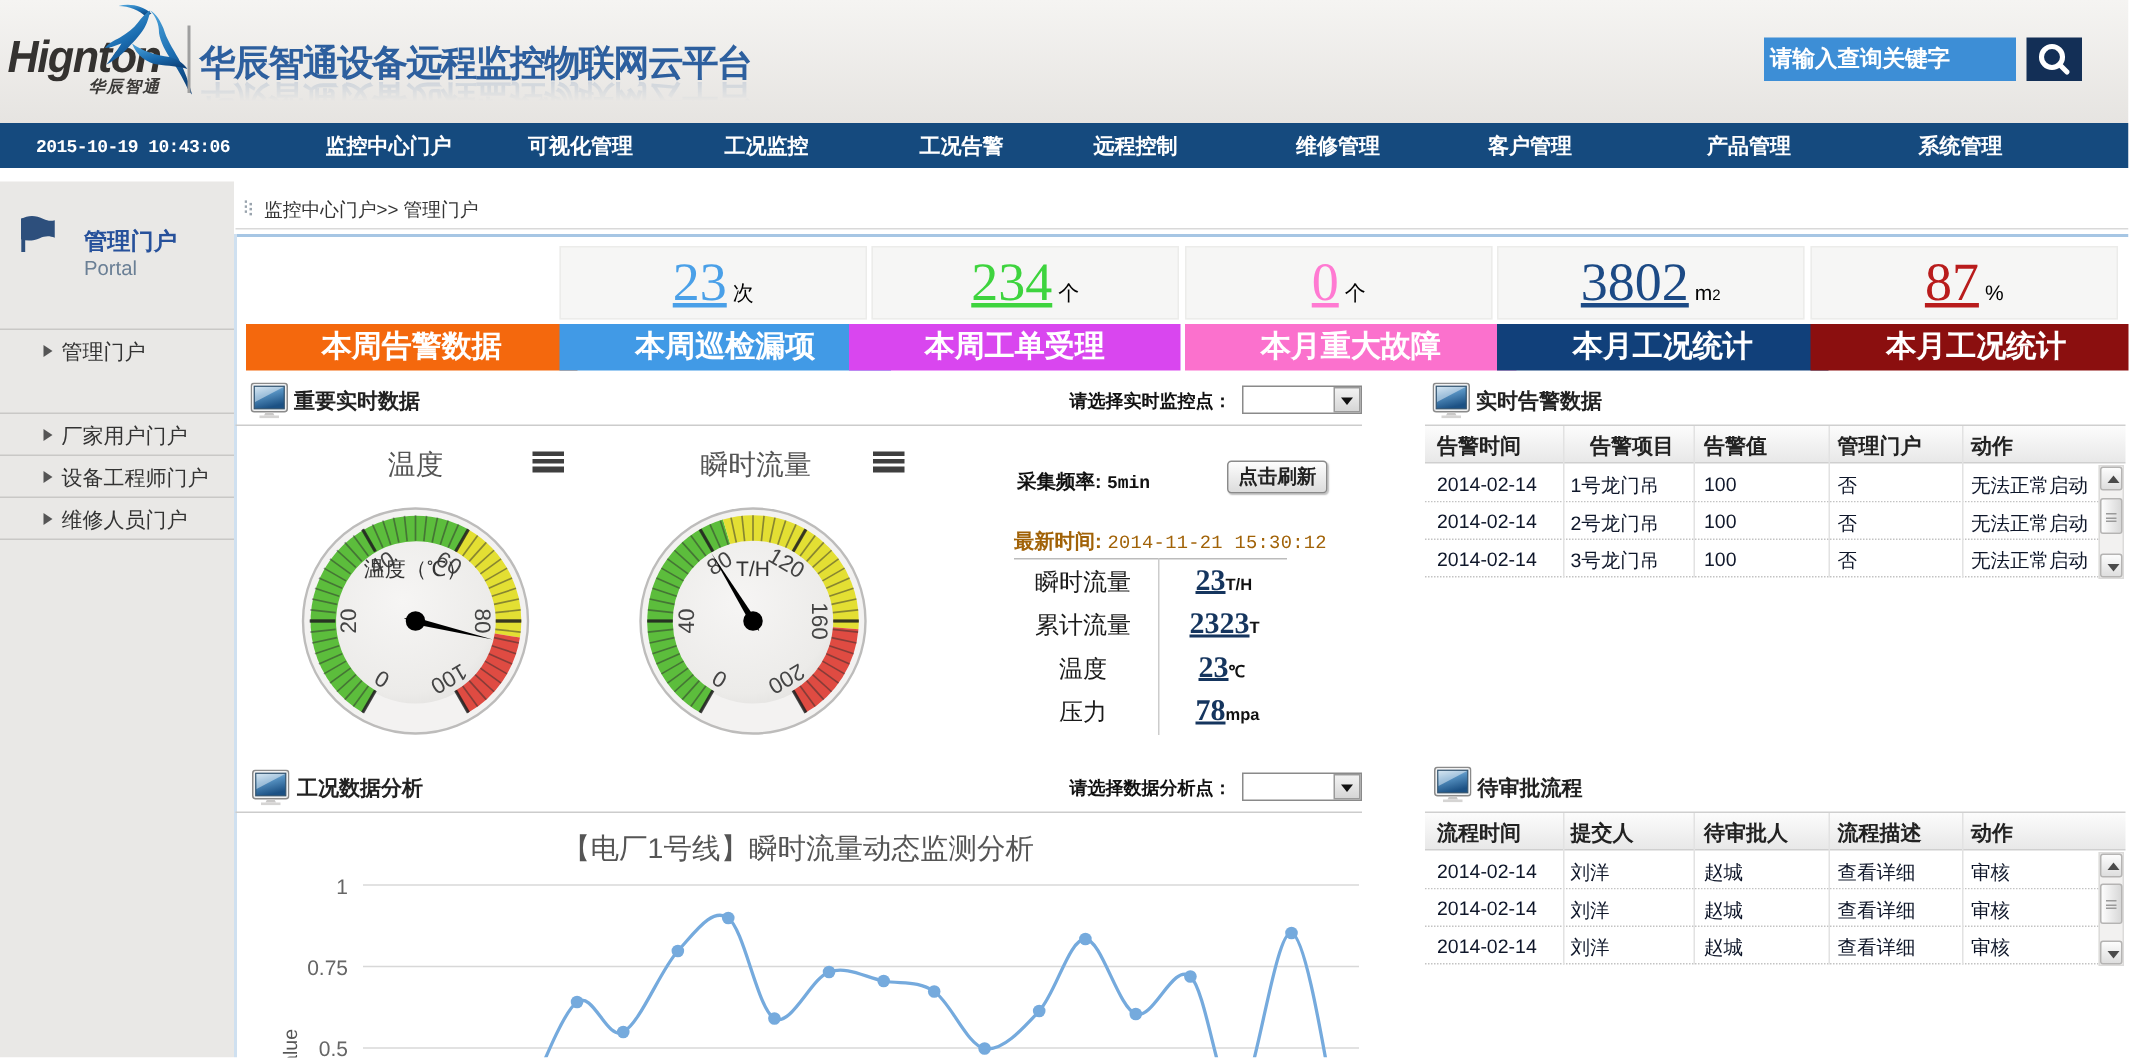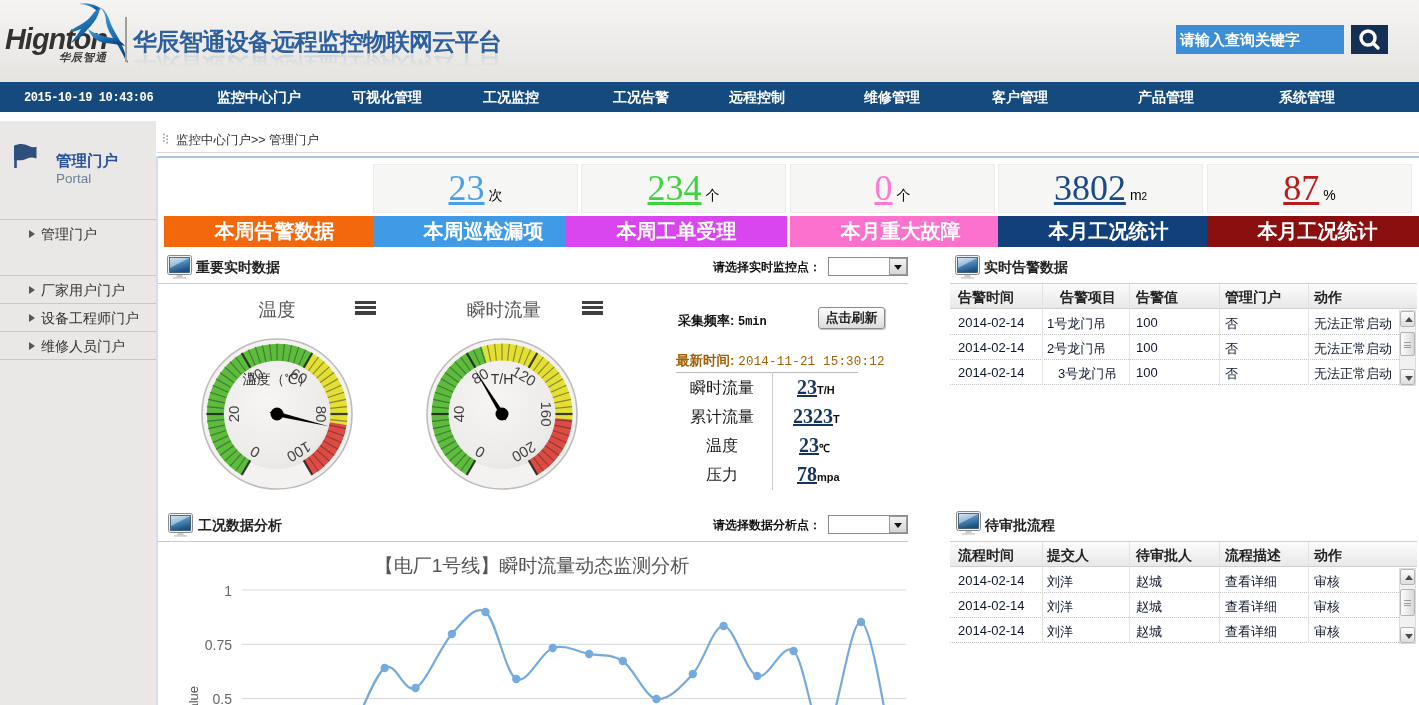--- a/index.html
+++ b/index.html
@@ -447,21 +447,21 @@
   </div>
   <div class="abs trow" style="left:950px; top:335px; width:449px">
     <span style="left:8px">2014-02-14</span>
       <span style="left:97px">2号龙门吊</span>
     <span style="left:186px">100</span>
       <span style="left:275px">否</span>
       <span style="left:364px">无法正常启动</span>
   </div>
   <div class="abs trow" style="left:950px; top:360px; width:449px">
     <span style="left:8px">2014-02-14</span>
-      <span style="left:108px">3号龙门吊</span>
+      <span style="left:97px">3号龙门吊</span>
     <span style="left:186px">100</span>
       <span style="left:275px">否</span>
       <span style="left:364px">无法正常启动</span>
   </div>
   <div class="abs" style="left:1042px; top:284px; width:1px; height:101px; background:#e2e2e2"></div>
     <div class="abs" style="left:1129px; top:284px; width:1px; height:101px; background:#e2e2e2"></div>
     <div class="abs" style="left:1219px; top:284px; width:1px; height:101px; background:#e2e2e2"></div>
     <div class="abs" style="left:1307.5px; top:284px; width:1px; height:101px; background:#e2e2e2"></div>
   <div class="abs sb" style="left:1399px; top:310px; height:76px">
     <div class="up">

